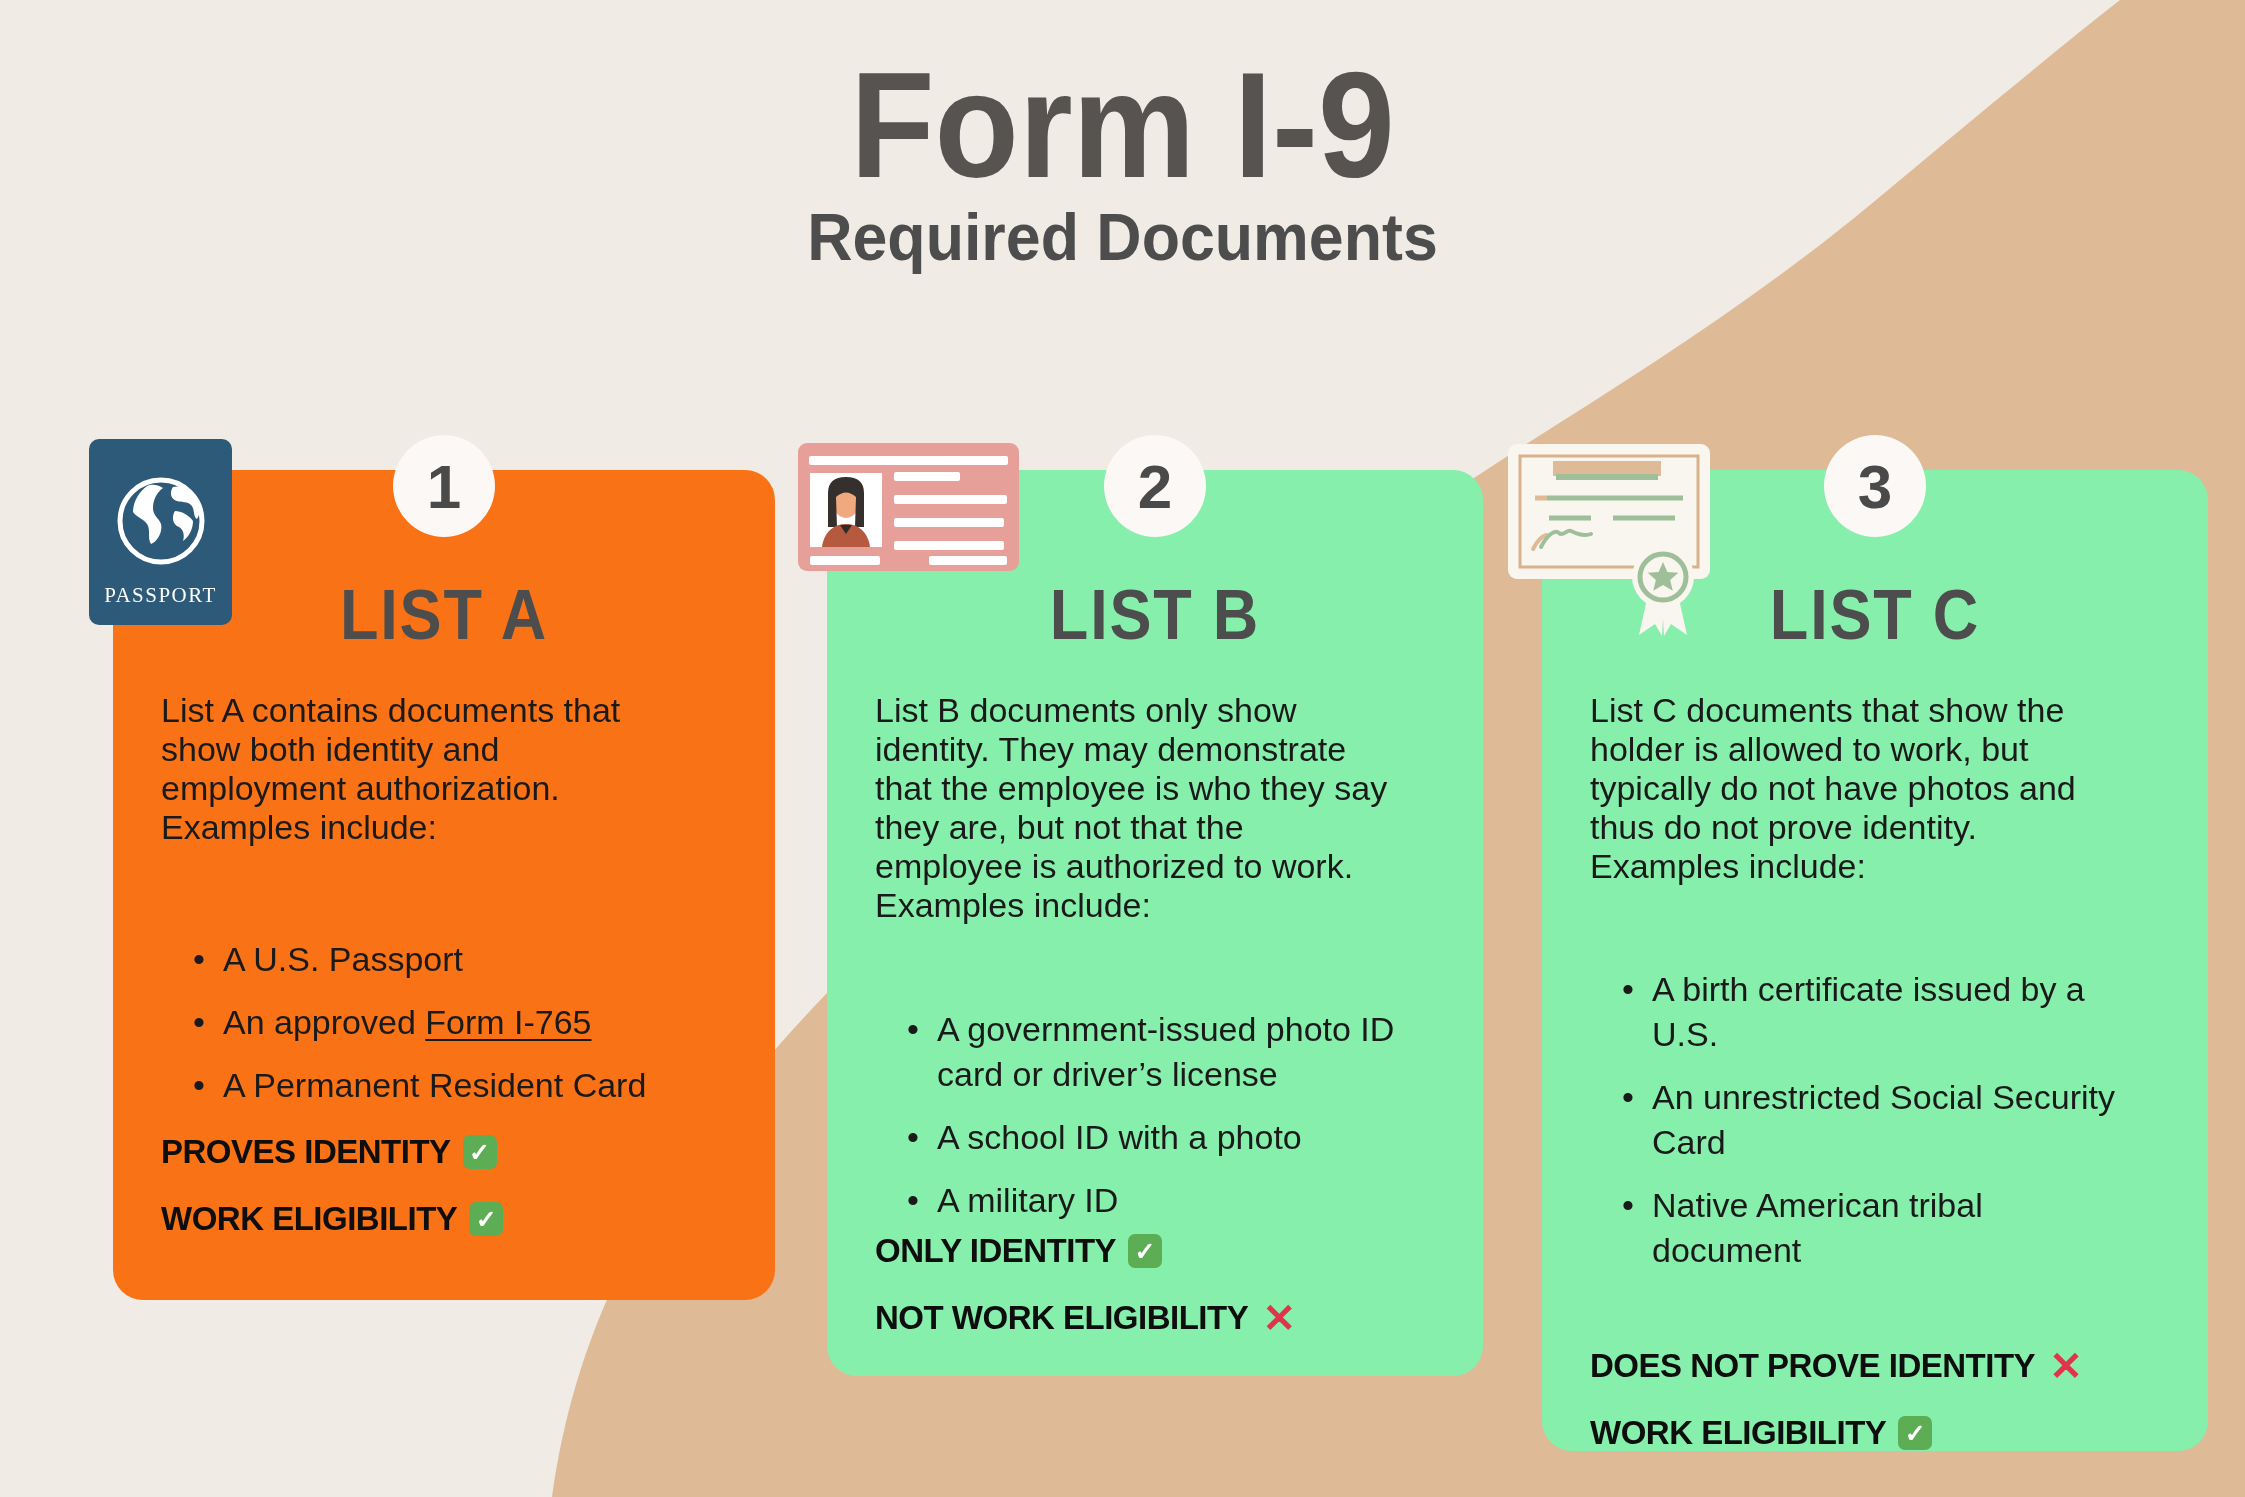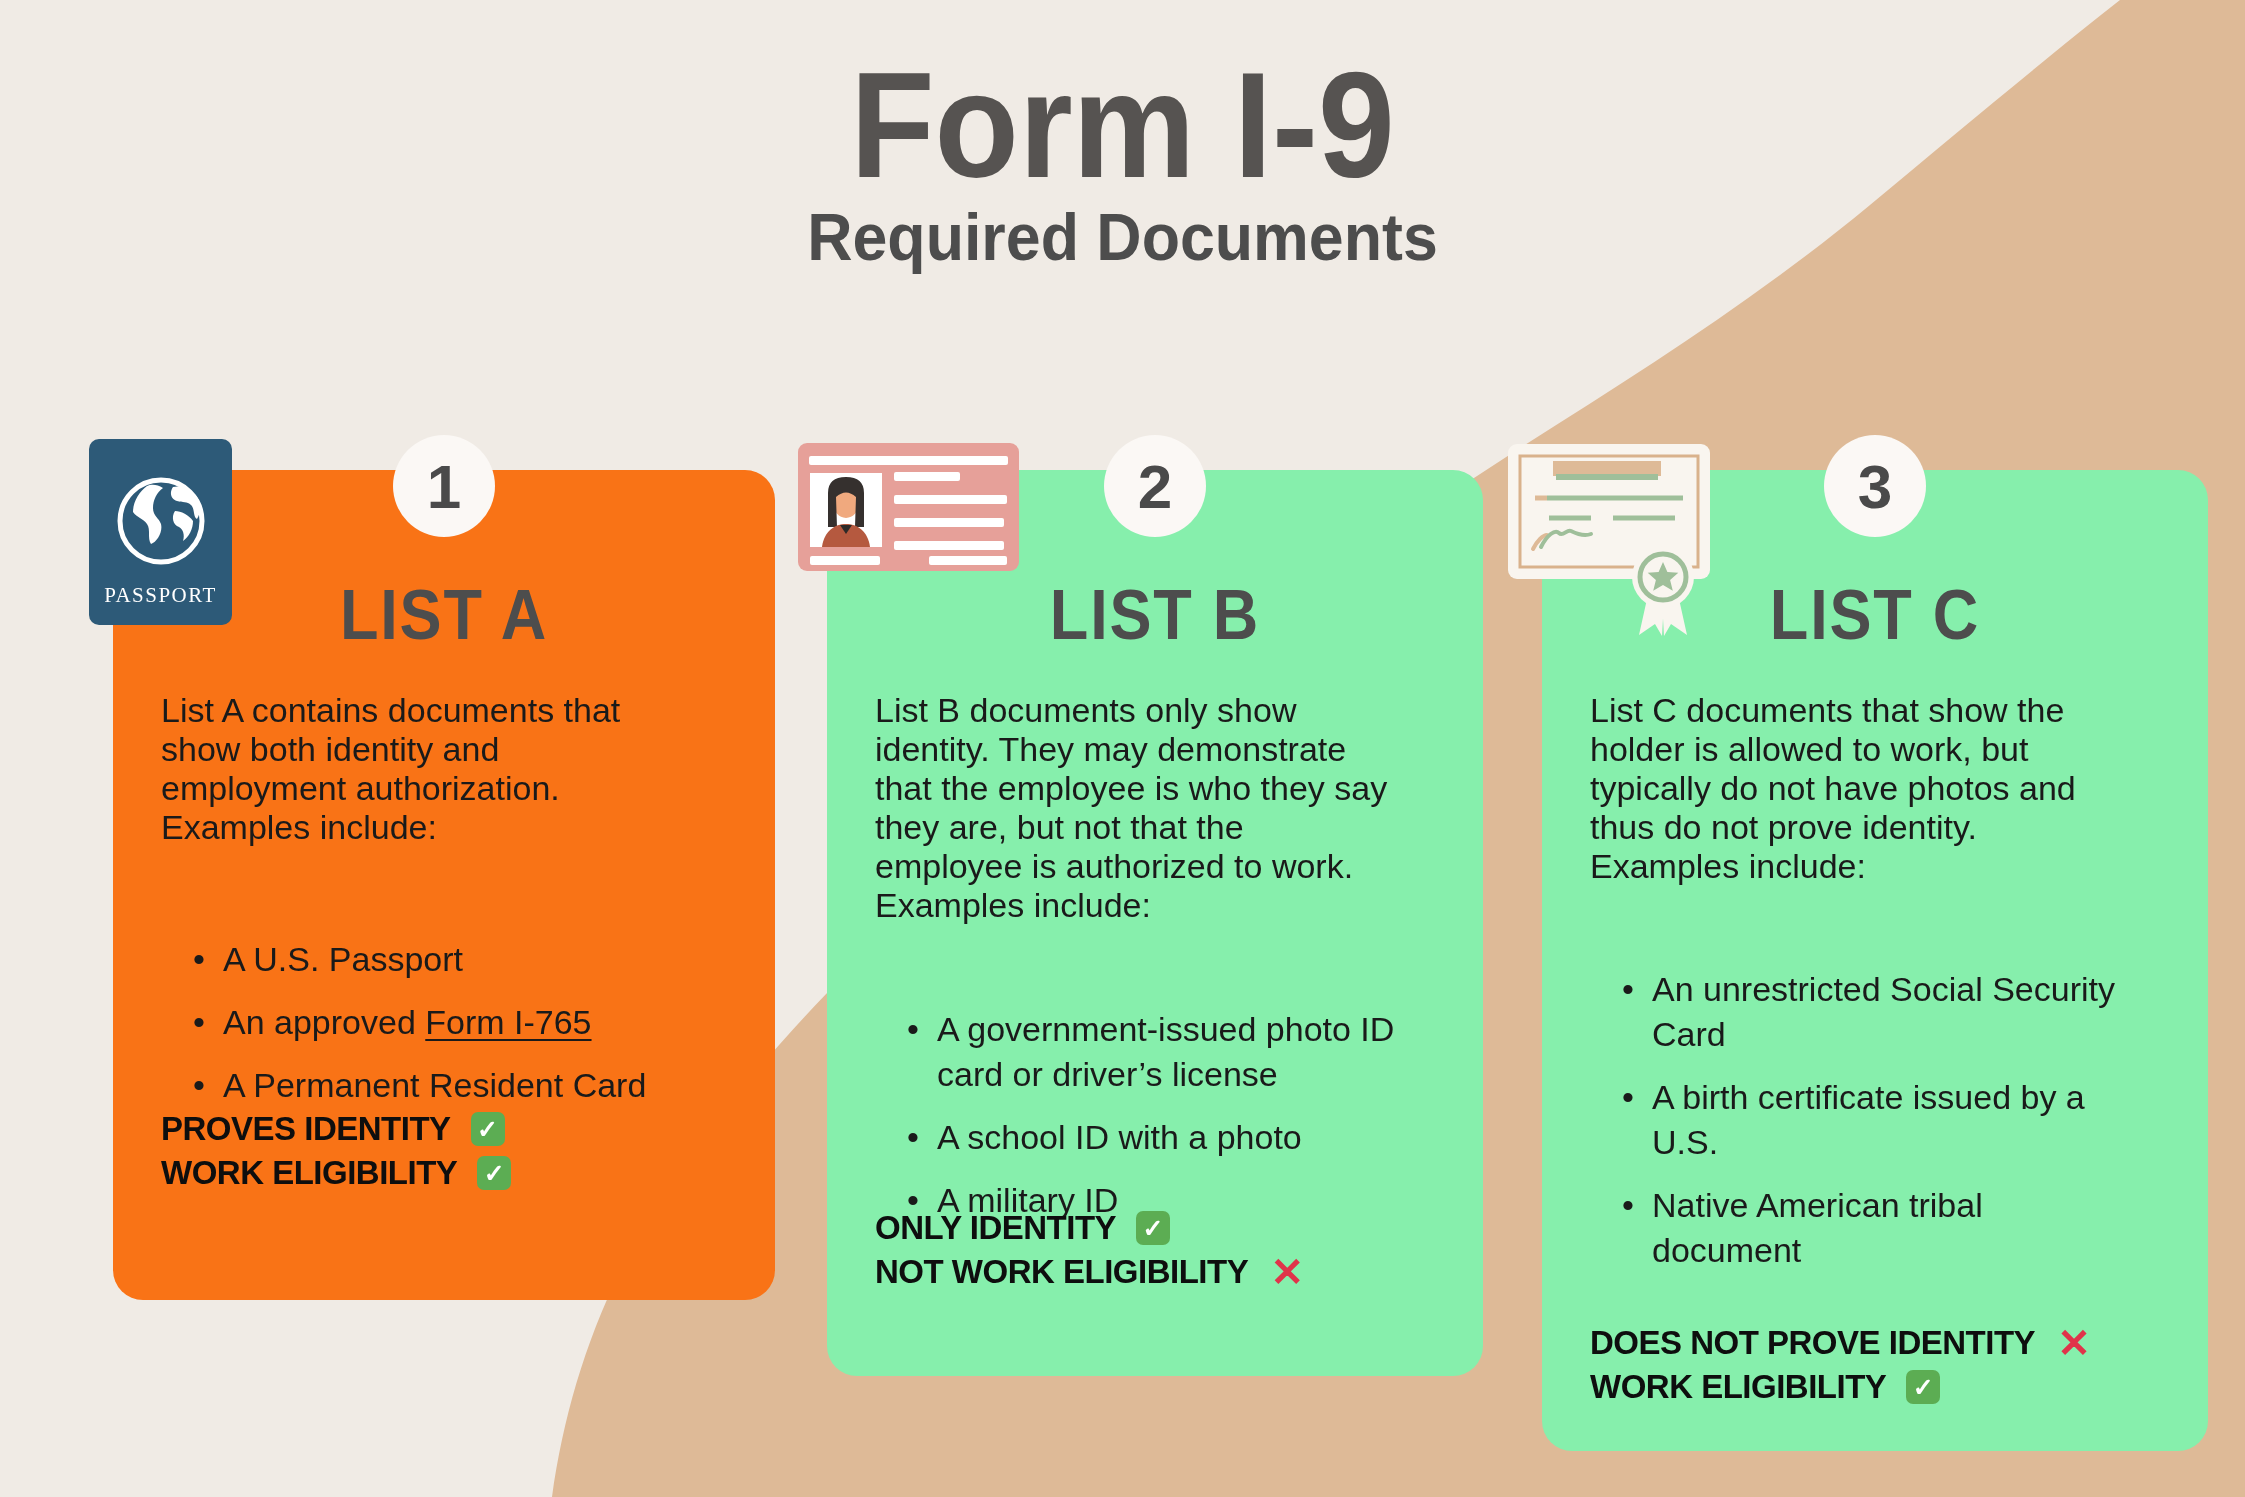--- a/index.html
+++ b/index.html
@@ -48,21 +48,21 @@
   .bullet-list li::before {
     content:"\2022"; position:absolute; left:32px; top:0;
     font-size:34px; line-height:45px; color:#1A1A1A;
   }
   .underlined { text-decoration:underline; text-decoration-thickness:2px; text-underline-offset:5px; }
 
   .badge-block { position:absolute; left:48px; width:600px; }
   .card-a .badge-block { top:637px; }
   .card-b .badge-block { top:736px; }
   .card-c .badge-block { top:851px; }
-  .badge-row { display:flex; align-items:center; height:44px; gap:20px; }
+  .badge-row { display:flex; align-items:center; height:44px; gap:12px;margin-top:23px; }
   .badge-label {
     font-size:33px; font-weight:700; letter-spacing:-0.5px; color:#0E0E0E;
   }
   .badge-mark { display:inline-flex; align-items:center; justify-content:center; }
   .badge-mark[data-mark="check"] {
     width:34px; height:34px; background:#5CAD53; color:#FFFFFF;
     border-radius:7px; font-size:25px; font-weight:900; line-height:1;
   }
   .badge-mark[data-mark="cross"] {
     width:38px; height:38px; color:#E0344A; background:transparent;
@@ -167,24 +167,24 @@
   </section>
 
   <section class="card card-c">
     <h3 class="card-heading">LIST C</h3>
     <p class="card-description">List C documents that show the
 holder is allowed to work, but
 typically do not have photos and
 thus do not prove identity.
 Examples include:</p>
     <ul class="bullet-list">
+      <li><span>A birth certificate issued by a
+U.S.</span></li>
       <li><span>An unrestricted Social Security
 Card</span></li>
-      <li><span>A birth certificate issued by a
-U.S.</span></li>
       <li><span>Native American tribal
 document</span></li>
     </ul>
     <div class="badge-block">
       <div class="badge-row">
         <span class="badge-label">DOES NOT PROVE IDENTITY</span>
         <span class="badge-mark" data-mark="cross">✕</span>
       </div>
       <div class="badge-row">
         <span class="badge-label">WORK ELIGIBILITY</span>

